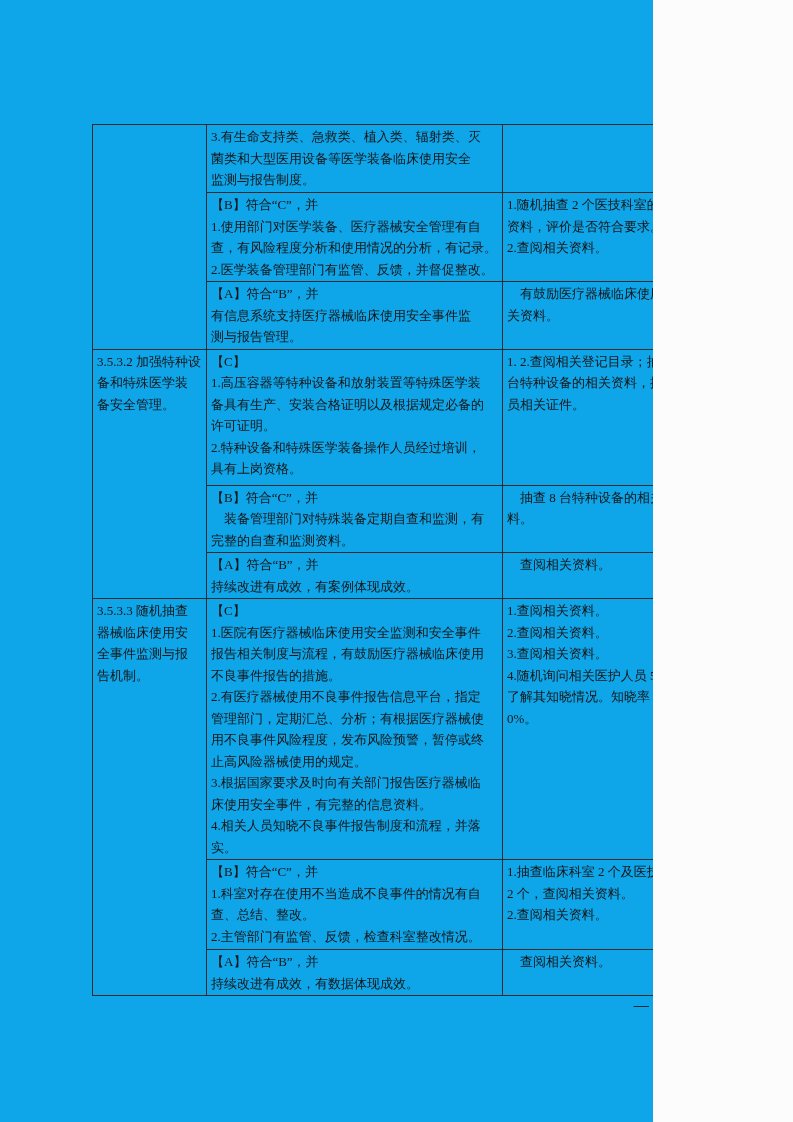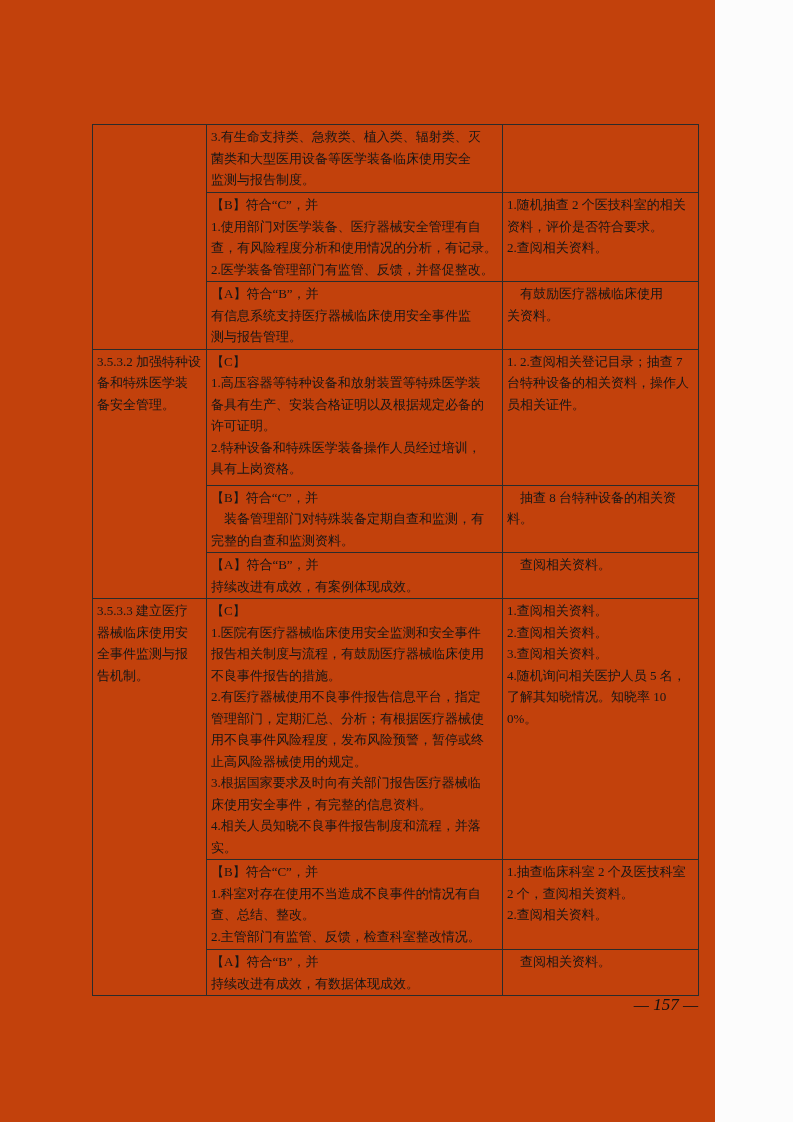--- a/index.html
+++ b/index.html
@@ -2,23 +2,23 @@
 <html><head>
 <meta charset="utf-8">
 <style>
   html, body {
     margin: 0;
     padding: 0;
     background: #fcfcfc;
   }
   .page {
     position: relative;
-    width: 715px;
+    width: 653px;
     height: 1122px;
-    background: #c2410c;
+    background: #0ea5e9;
     overflow: hidden;
     font-family: "Liberation Serif", "DejaVu Serif", serif;
     color: #161616;
   }
   table.standards {
     position: absolute;
     left: 92px;
     top: 124px;
     width: 606px;
     border-collapse: collapse;
@@ -110,21 +110,21 @@
         <td>　抽查 8 台特种设备的相关资
 料。</td>
       </tr>
       <tr style="height:45px">
         <td>【A】符合“B”，并
 持续改进有成效，有案例体现成效。</td>
         <td>　查阅相关资料。</td>
       </tr>
 
       <tr style="height:258px">
-        <td rowspan="3">3.5.3.3 建立医疗
+        <td rowspan="3">3.5.3.3 随机抽查
 器械临床使用安
 全事件监测与报
 告机制。</td>
         <td>【C】
 1.医院有医疗器械临床使用安全监测和安全事件
 报告相关制度与流程，有鼓励医疗器械临床使用
 不良事件报告的措施。
 2.有医疗器械使用不良事件报告信息平台，指定
 管理部门，定期汇总、分析；有根据医疗器械使
 用不良事件风险程度，发布风险预警，暂停或终

